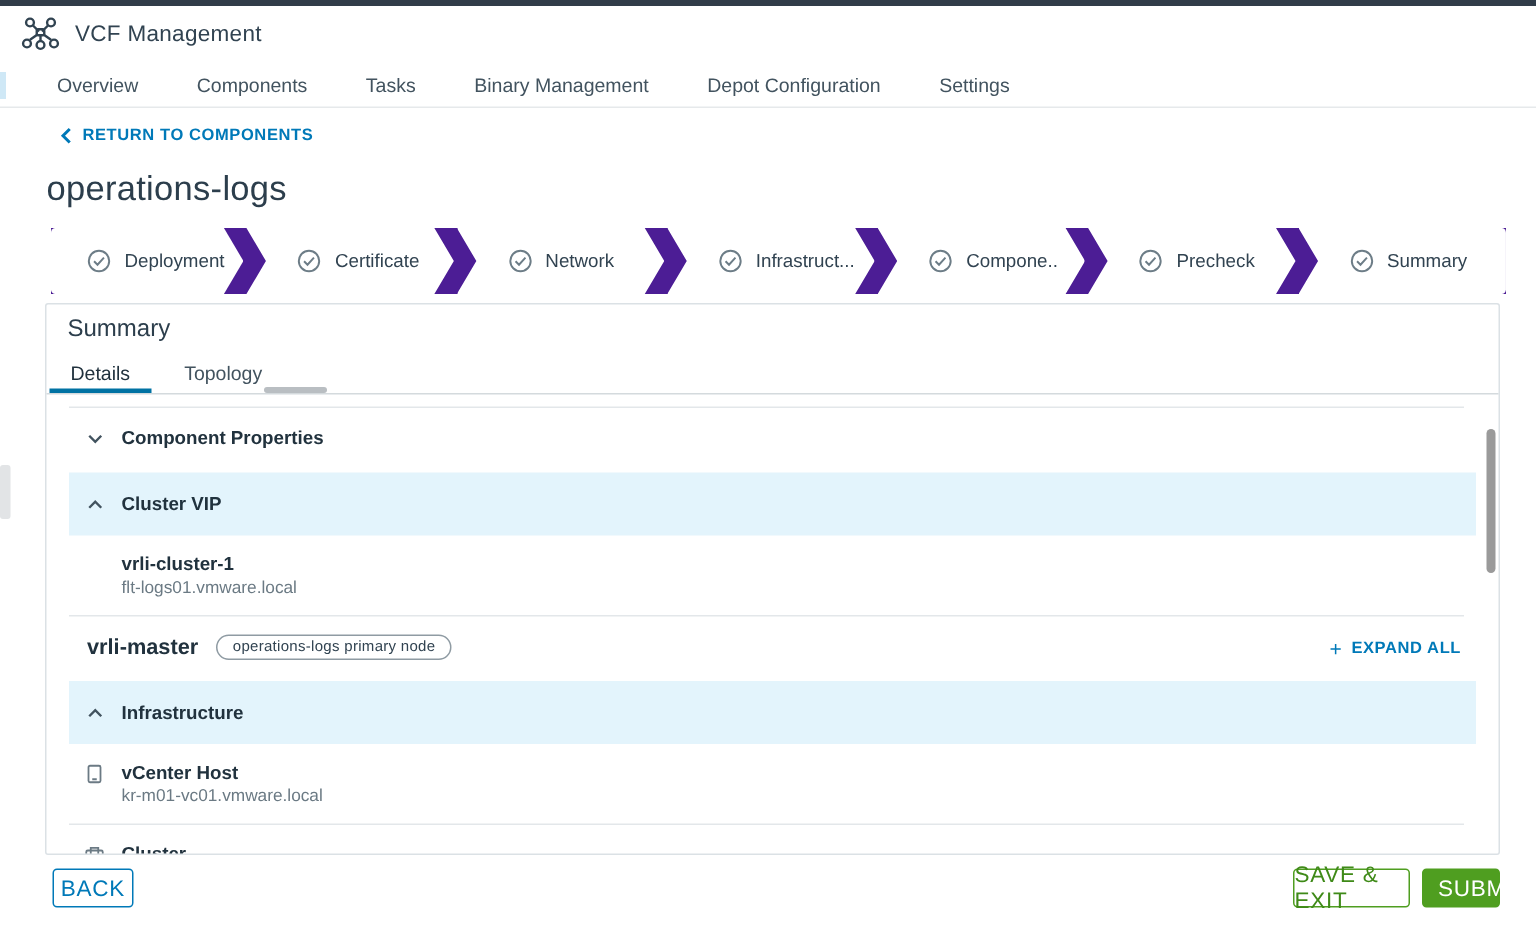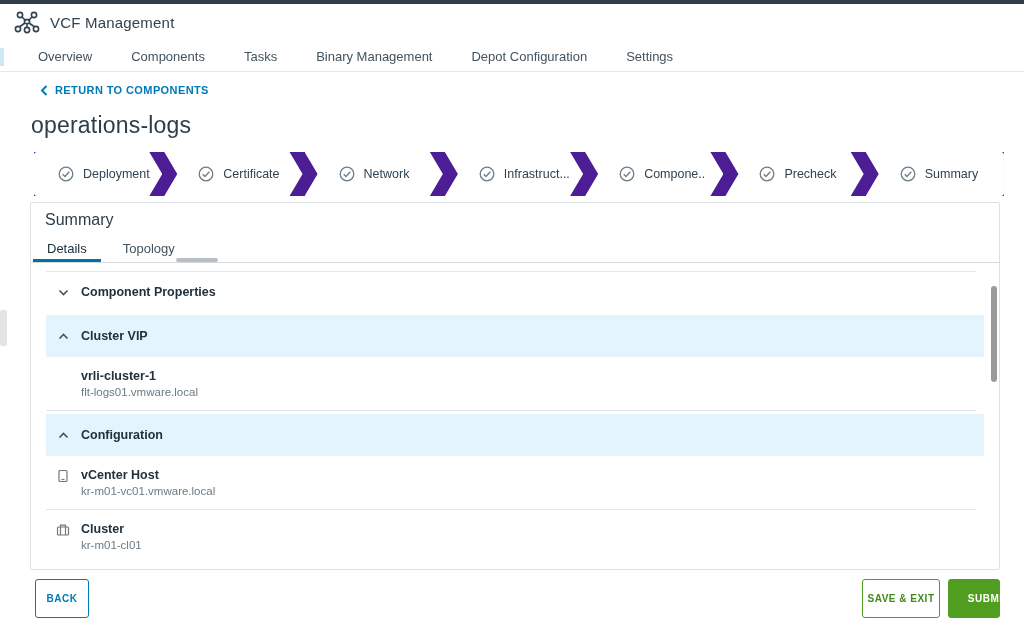--- a/index.html
+++ b/index.html
@@ -60,21 +60,21 @@
   .kv-icon-row { position:relative; }
   .kv-icon { position:absolute; left:25px; top:13px; width:14px; height:14px; color:#6b7a84; }
 
   .node-row { display:flex; align-items:center; padding:12px 25px 11px 27px; }
   .node-name { font-size:14.5px; font-weight:bold; color:#21323e; margin-right:12px; }
   .badge { border:1px solid #8f9ba3; border-radius:10px; font-size:10px; color:#314351; padding:2px 10px; letter-spacing:.2px; }
   .expand-all { margin-left:auto; color:#0079b8; font-size:11px; font-weight:bold; letter-spacing:.4px; display:flex; align-items:center; gap:6px; cursor:pointer; }
   .expand-all .plus { font-size:14px; font-weight:400; }
 
   
-  .btn { position:absolute; height:39px; border-radius:3px; font-size:10px; font-weight:bold; letter-spacing:.5px;
+  .btn { position:absolute; height:26px; border-radius:3px; font-size:15px; font-weight:normal; letter-spacing:.5px;
     display:flex; align-items:center; justify-content:center; cursor:pointer; font-family:"Liberation Sans",sans-serif; }
   .btn-back { left:35px; top:579px; width:54px; background:#fff; border:1px solid #0079b8; color:#0079b8; }
   .btn-save { left:862px; top:579px; width:78px; background:#fff; border:1px solid #4f9e20; color:#3f8a18; }
   .btn-submit { left:948px; top:579px; width:52px; background:#4f9e20; border:1px solid #4f9e20; color:#fff;padding-left:29px; }
 
   .left-edge-thumb { position:absolute; left:0; top:310px; width:7px; height:36px; background:#e2e4e6; border-radius:2px; }
 </style>
 </head>
 <body>
 
@@ -191,26 +191,34 @@
       <span class="label">Cluster VIP</span>
     </div>
 
     <div class="kv">
       <div class="name">vrli-cluster-1</div>
       <div class="value">flt-logs01.vmware.local</div>
     </div>
 
     <div class="divider full"></div>
 
+    <div class="node-row">
+      <span class="node-name">vrli-master</span>
+      <span class="badge">operations-logs primary node</span>
+      <span class="expand-all">
+        <span class="plus">+</span>
+        <span>EXPAND ALL</span>
+      </span>
+    </div>
 
     <div class="section-head">
       <svg class="chev" viewBox="0 0 11 11" fill="none" stroke="currentColor" stroke-width="1.6">
           <path d="M1.5 7.5 L5.5 3.5 L9.5 7.5"></path>
         </svg>
-      <span class="label">Configuration</span>
+      <span class="label">Infrastructure</span>
     </div>
 
     <div class="kv-icon-row">
       <svg class="kv-icon" viewBox="0 0 14 14" fill="none" stroke="currentColor" stroke-width="1.2">
           <rect x="3" y="1.5" width="8" height="11" rx="1"></rect>
           <path d="M5.5 10.5 L8.5 10.5"></path>
         </svg>
       <div class="kv">
         <div class="name">vCenter Host</div>
         <div class="value">kr-m01-vc01.vmware.local</div>

